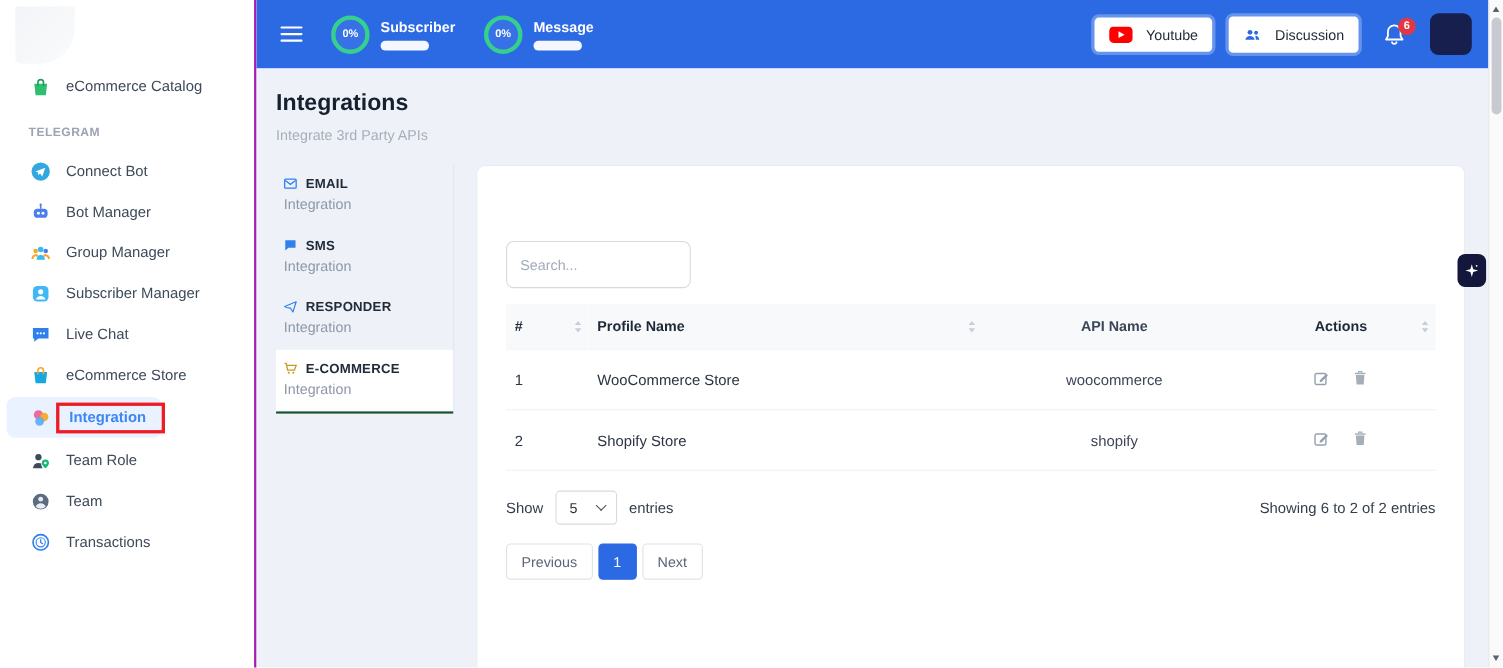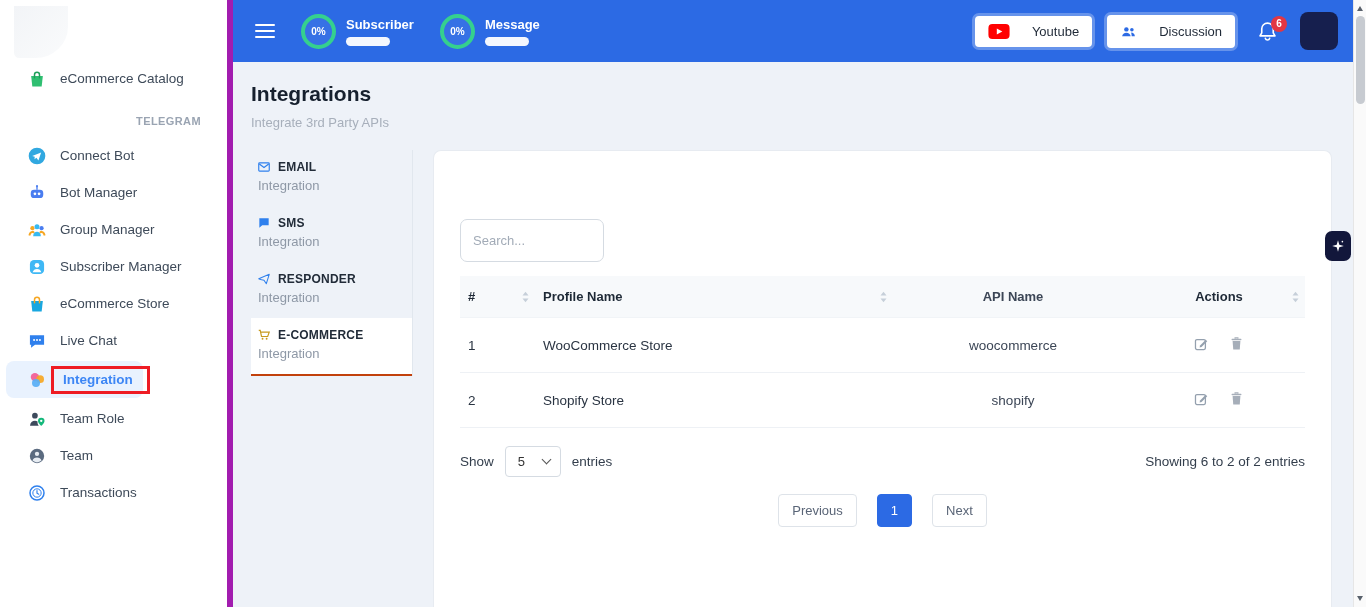--- a/index.html
+++ b/index.html
@@ -2,21 +2,21 @@
 <html><head>
 <meta charset="utf-8">
 <style>
   * { box-sizing: border-box; }
   html,body { margin:0; padding:0; width:1366px; height:607px; overflow:hidden;
     font-family:"Liberation Sans", sans-serif; background:#fff; }
   .app { position:relative; width:1366px; height:607px; overflow:hidden; }
 
   
   .sidebar { position:absolute; left:0; top:0; width:233px; height:607px; background:#fff;
-    border-right:6px solid #a21caf; z-index:6;text-align:right; }
+    border-right:2px solid #a21caf; z-index:6; }
   .logo-area { height:60px; position:relative; }
   .logo-swoosh { position:absolute; left:14px; top:6px; width:54px; height:52px;
     border-radius:0 0 60% 10%; background:linear-gradient(135deg,#f2f4f7,#fafbfc); }
   .sb-item { display:flex; align-items:center; gap:13px; padding:8px 12px 8px 26px;
     font-size:13.5px; color:#3e4a59; cursor:pointer; position:relative; }
   .sb-ic { width:21px; height:21px; flex:0 0 21px; display:flex; align-items:center; justify-content:center; }
   .sb-lbl { white-space:nowrap; }
   .sb-section { padding:18px 26px 10px 26px; font-size:11px; font-weight:bold; color:#9aa4b2; letter-spacing:.4px; }
   .sb-item.active { background:#e9f2fe; border-radius:8px; margin:2px 84px 2px 6px; padding-left:20px; }
   .sb-item.active .sb-lbl { color:#3d86f5; font-weight:bold; }
@@ -28,53 +28,53 @@
   .hamburger { margin-left:22px; width:20px; display:flex; flex-direction:column; gap:4px; cursor:pointer; }
   .hamburger i { display:block; height:2px; background:#fff; border-radius:1px; }
   .stat { display:flex; align-items:center; gap:10px; margin-left:26px; }
   .stat-ring { width:35px; height:35px; border-radius:50%; border:4px solid #35d08e;
     display:flex; align-items:center; justify-content:center; color:#fff; font-size:10px; font-weight:bold;
     background:rgba(255,255,255,.05); }
   .stat-col { display:flex; flex-direction:column; gap:5px; }
   .stat-label { color:#fff; font-size:13px; font-weight:bold; }
   .stat-bar { width:44px; height:9px; background:#fff; border-radius:5px; opacity:.95; }
   .top-right { margin-left:auto; display:flex; align-items:center; gap:15px; margin-right:16px; }
-  .top-btn { display:flex; align-items:center; gap:22px; background:#fff; border:none; border-radius:4px;
+  .top-btn { display:flex; align-items:center; gap:12px; background:#fff; border:none; border-radius:4px;
     padding:8px 13px; font-size:13px; color:#1f2937; font-family:inherit; cursor:pointer;
     box-shadow:0 0 0 3px rgba(255,255,255,.28); }
   .bell-wrap { position:relative; margin:0 6px; cursor:pointer; }
   .badge { position:absolute; top:-4px; right:-8px; min-width:16px; height:16px; border-radius:9px;
     background:#e23744; color:#fff; font-size:10px; display:flex; align-items:center; justify-content:center;
     padding:0 4px; font-weight:bold; }
   .avatar { width:38px; height:38px; border-radius:8px; background:#161f4e; cursor:pointer; }
 
   
   .main { position:absolute; left:233px; top:62px; width:1121px; height:545px; background:#eef2f8; overflow:hidden; }
   .page-head { padding:20px 0 0 18px; }
   .page-title { margin:0; font-size:21px; color:#16202e; font-weight:bold; }
   .page-subtitle { margin-top:9px; font-size:13px; color:#a7afbb; }
   .content-row { display:flex; align-items:flex-start; margin-top:20px; padding-left:18px; }
 
   .subnav { width:162px; border-right:1px solid #e1e7ee; }
   .subnav-item { padding:10px 10px 13px 6px; cursor:pointer; }
   .subnav-title { display:flex; align-items:center; gap:7px; font-size:12px; font-weight:bold; color:#222c39; letter-spacing:.2px; }
   .subnav-sub { margin:4px 0 0 1px; font-size:13px; color:#8e98a6; }
-  .subnav-item.active { background:#fff; border-bottom:2px solid #c2410c; }
+  .subnav-item.active { background:#fff; border-bottom:2px solid #14532d; }
 
   .card { flex:1; margin:0 22px 0 20px; background:#fff; border:1px solid #e7ebf1; border-bottom:none;
     border-radius:8px 8px 0 0; padding:42px 26px 0 26px; min-height:530px; }
   .card-head { display:flex; align-items:center; gap:30px; }
   .card-title { margin:0; font-size:17px; color:#16202e; font-weight:bold; }
   .new-btn { display:flex; align-items:center; gap:8px; background:#e9edf1; border:1px solid #dfe4ea;
     border-radius:4px; padding:7px 16px; font-size:13px; color:#333; font-family:inherit; cursor:pointer; }
   .plus { position:relative; width:15px; height:15px; border-radius:50%; background:#15181c; display:inline-block; }
   .plus::before,.plus::after { content:""; position:absolute; background:#fff; }
   .plus::before { left:4px; top:7px; width:7px; height:1.6px; }
   .plus::after { left:6.7px; top:4.3px; width:1.6px; height:7px; }
-  .search { margin-top:26px; width:144px; padding:13px 12px; border:1px solid #d5dbe2; border-radius:7px;
+  .search { margin-top:26px; width:168px; padding:13px 12px; border:1px solid #d5dbe2; border-radius:7px;
     font-size:13px; color:#333; font-family:inherit; }
   .search::placeholder { color:#a2abb7; }
 
   table { width:100%; border-collapse:collapse; table-layout:fixed; margin-top:14px; }
   col.c1 { width:75px; } col.c3 { width:240px; } col.c4 { width:172px; }
   th { background:#f7f9fb; text-align:left; font-size:13px; color:#1e2936; padding:13px 8px;
     position:relative; font-weight:bold; }
   td { padding:17px 8px; font-size:13.5px; color:#2a3442; border-bottom:1px solid #eef1f5; }
   tbody tr:first-child td { border-top:1px solid #f1f4f7; }
   th.col-api, td.col-api { text-align:center; color:#3c4656; }
@@ -83,21 +83,21 @@
   .act-btn { background:none; border:none; padding:0; margin:0 7px; cursor:pointer; line-height:0; }
 
   .table-footer { display:flex; justify-content:space-between; align-items:center; margin-top:18px;
     font-size:13.5px; color:#333e4c; }
   .show-wrap { display:flex; align-items:center; }
   .select-wrap { position:relative; margin:0 11px; display:inline-block; }
   .select-wrap select { appearance:none; -webkit-appearance:none; border:1px solid #d5dbe2; border-radius:4px;
     background:#fff; padding:7px 34px 7px 12px; font-size:13px; color:#333; font-family:inherit; cursor:pointer; }
   .chev { position:absolute; right:11px; top:10px; width:7px; height:7px; border-right:1.6px solid #555;
     border-bottom:1.6px solid #555; transform:rotate(45deg); pointer-events:none; }
-  .pagination { display:flex; justify-content:center; gap:20px; margin-top:17px; }
+  .pagination { display:flex; justify-content:flex-start; gap:5px; margin-top:17px; }
   .pg { border:1px solid #dee3e9; background:#fff; color:#5a6577; font-size:13px; padding:8px 13px;
     border-radius:4px; font-family:inherit; cursor:pointer; }
   .pg.active { background:#2c6ae4; border-color:#2c6ae4; color:#fff; }
 
   
   .ai-fab { position:absolute; right:15px; top:231px; width:26px; height:30px; background:#12173b;
     border-radius:7px; display:flex; align-items:center; justify-content:center; z-index:10; cursor:pointer; }
   .scrollbar { position:absolute; right:0; top:0; width:13px; height:607px; background:#fafafa;
     border-left:1px solid #e6e6e6; z-index:20; }
   .sb-up,.sb-down { position:absolute; left:0; width:13px; height:13px; }
@@ -173,37 +173,37 @@
             <path d="M6.8 18.4c.6-2.6 2.7-4 5.2-4s4.6 1.4 5.2 4z" fill="#fff"></path>
           </svg>
       </span>
       <span class="sb-lbl">Subscriber Manager</span>
     </div>
 
 
     <div class="sb-item">
       <span class="sb-ic">
         <svg viewBox="0 0 24 24" width="20" height="20">
-            <path d="M5 8.5h14L17.6 21H6.4L5 8.5z" fill="#19a7e0"></path>
-            <path d="M9 10.5V7a3 3 0 0 1 6 0v3.5" fill="none" stroke="#f6a723" stroke-width="1.8" stroke-linecap="round"></path>
-          </svg>
-      </span>
-      <span class="sb-lbl">eCommerce Store</span>
-    </div>
-
-    <div class="sb-item">
-      <span class="sb-ic">
-        <svg viewBox="0 0 24 24" width="20" height="20">
             <path d="M3.5 5h17v11.4H9.6L4.8 20l.2-3.6H3.5z" fill="#2f80ed"></path>
             <circle cx="8.5" cy="10.8" r="1.2" fill="#fff"></circle>
             <circle cx="12" cy="10.8" r="1.2" fill="#fff"></circle>
             <circle cx="15.5" cy="10.8" r="1.2" fill="#fff"></circle>
           </svg>
       </span>
       <span class="sb-lbl">Live Chat</span>
+    </div>
+
+    <div class="sb-item">
+      <span class="sb-ic">
+        <svg viewBox="0 0 24 24" width="20" height="20">
+            <path d="M5 8.5h14L17.6 21H6.4L5 8.5z" fill="#19a7e0"></path>
+            <path d="M9 10.5V7a3 3 0 0 1 6 0v3.5" fill="none" stroke="#f6a723" stroke-width="1.8" stroke-linecap="round"></path>
+          </svg>
+      </span>
+      <span class="sb-lbl">eCommerce Store</span>
     </div>
 
 
     <div class="sb-item active">
       <span class="sb-ic">
         <svg viewBox="0 0 24 24" width="20" height="20">
             <circle cx="9.5" cy="8.5" r="5" fill="#f2689c"></circle>
             <circle cx="15.8" cy="11" r="4.6" fill="#f6a723" fill-opacity=".92"></circle>
             <circle cx="10.8" cy="15.6" r="4.8" fill="#58aff6" fill-opacity=".92"></circle>
           </svg>

